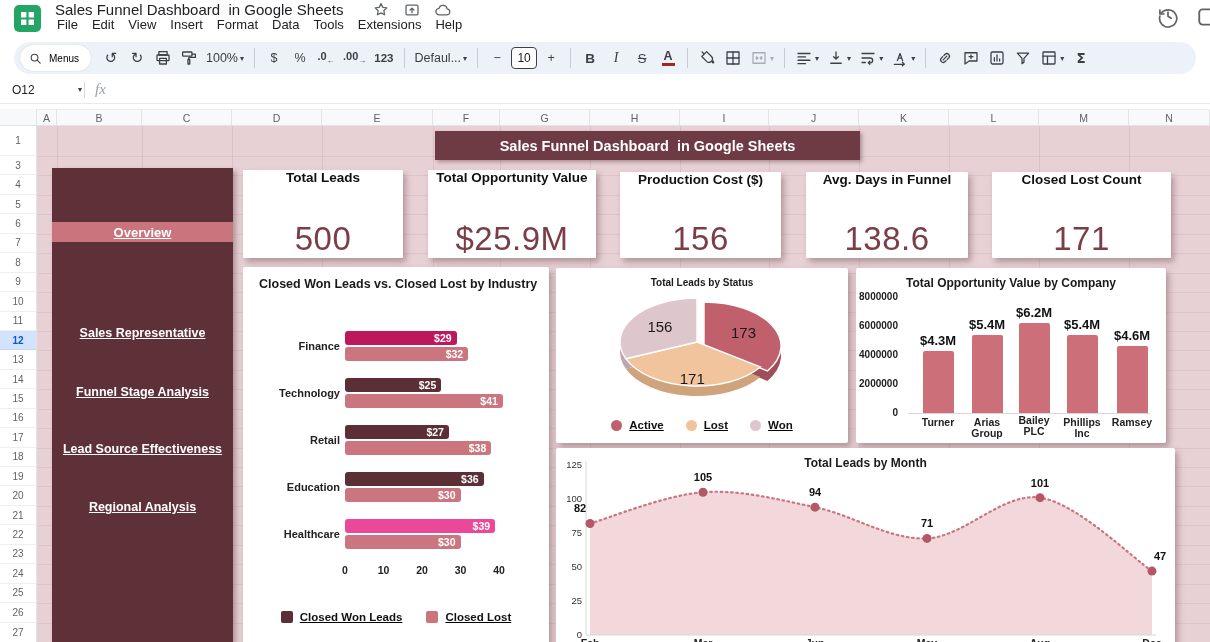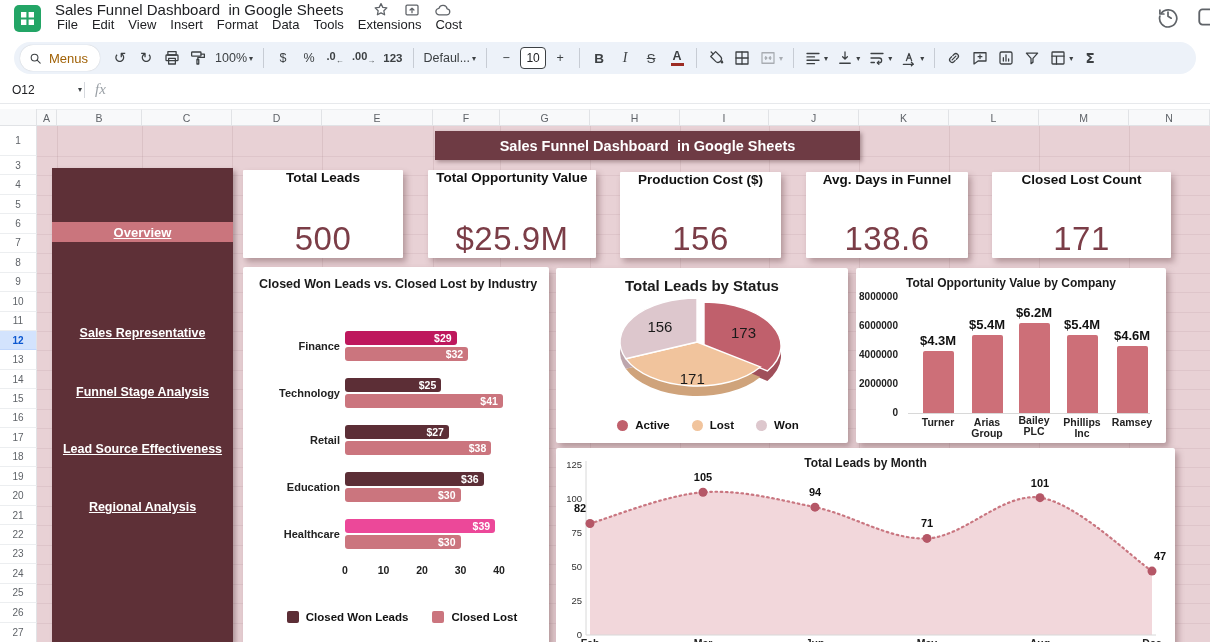--- a/index.html
+++ b/index.html
@@ -13,21 +13,21 @@
   .doc-title { position:absolute; left:55px; top:1px; font-size:15px; color:#202124; white-space:pre; }
   .title-icons { position:absolute; left:372px; top:1px; display:flex; gap:13px; align-items:center; }
   .menubar { position:absolute; left:50px; top:15px; display:flex; }
   .menu-item { font-size:13px; color:#202124; padding:2px 7px; border-radius:4px; cursor:default; }
   .tb-right { position:absolute; right:2px; top:4px; display:flex; gap:16px; }
 
   
   .toolbar { position:absolute; left:0; top:40px; width:1210px; height:36px; background:#fff; }
   .tb-pill { position:absolute; left:14px; top:2px; width:1182px; height:32px; background:#edf2f9; border-radius:16px; display:flex; align-items:center; padding:0 6px; gap:2px; }
   .search-pill { background:#fff; border-radius:14px; height:26px; display:flex; align-items:center; gap:6px; padding:0 12px 0 8px; margin-right:6px; box-shadow:0 0 1px rgba(0,0,0,.25); }
-  .search-pill span { font-size:13px; color:#a16207; }
+  .search-pill span { font-size:10px; color:#000000; }
   .tb-btn { height:26px; min-width:24px; display:flex; align-items:center; justify-content:center; border-radius:4px; padding:0 3px; color:#3c4043; }
   .tb-txt { font-size:12.5px; color:#3c4043; }
   .tb-txt.b { font-weight:bold; font-size:13.5px; }
   .tb-txt.i { font-style:italic; font-family:"Liberation Serif",serif; font-size:14px; }
   .tb-txt.s { text-decoration:line-through; font-size:13px; }
   .glyph { font-family:"DejaVu Sans",sans-serif; font-size:15px; color:#3c4043; }
   .caret { font-size:8px; color:#3c4043; margin-left:2px; }
   .tb-div { width:1px; height:20px; background:#c7ccd4; margin:0 5px; flex:0 0 1px; }
   .numfmt { font-size:11px; color:#3c4043; font-weight:bold; }
   .numfmt small { font-size:8px; vertical-align:sub; }
@@ -72,21 +72,21 @@
   .panel { position:absolute; background:#fff; box-shadow:3px 4px 6px rgba(110,75,80,.45); border-radius:2px; overflow:hidden; }
   .panel-title { position:absolute; font-weight:bold; color:#1a1a1a; }
 
   
   .hgroup { position:absolute; left:0; width:100%; height:30px; }
   .hlabel { position:absolute; left:0; top:0; width:97px; height:30px; display:flex; align-items:center; justify-content:flex-end; font-size:11px; font-weight:bold; color:#222; }
   .hbars { position:absolute; left:102px; top:0; }
   .hbar { height:14px; border-radius:3px; display:flex; align-items:center; justify-content:flex-end; padding-right:5px; color:#fff; font-size:10.5px; font-weight:bold; }
   .hbar + .hbar { margin-top:2px; }
   .htick { position:absolute; width:22px; text-align:center; font-size:10.5px; font-weight:bold; color:#222; }
-  .chart-legend { position:absolute; left:6px; width:100%; display:flex; align-items:center; justify-content:center; gap:24px; }
+  .chart-legend { position:absolute; left:0; width:100%; display:flex; align-items:center; justify-content:center; gap:24px;text-decoration:underline; }
   .leg-item { display:flex; align-items:center; gap:7px; font-size:11.5px; font-weight:bold; color:#111; }
   .leg-sq { width:12px; height:12px; border-radius:2px; }
   .leg-dot { width:11px; height:11px; border-radius:50%; }
 
   
   .ytick { position:absolute; right:268px; width:60px; text-align:right; font-size:10px; font-weight:bold; color:#222; }
   .cbar { position:absolute; border-radius:2px 2px 0 0; }
   .cbar-label { position:absolute; font-size:13px; font-weight:bold; color:#111; text-align:center; width:60px; }
   .cxlabel { position:absolute; font-size:10.5px; font-weight:bold; color:#222; text-align:center; width:64px; line-height:11px; white-space:pre-line; }
 </style>
@@ -116,21 +116,21 @@
     </div>
     <nav class="menubar">
         <div class="menu-item">File</div>
         <div class="menu-item">Edit</div>
         <div class="menu-item">View</div>
         <div class="menu-item">Insert</div>
         <div class="menu-item">Format</div>
         <div class="menu-item">Data</div>
         <div class="menu-item">Tools</div>
         <div class="menu-item">Extensions</div>
-        <div class="menu-item">Cost</div>
+        <div class="menu-item">Help</div>
       </nav>
     <div class="tb-right">
       <svg class="ic icg" viewBox="0 0 24 24" style="width:24px;height:24px">
         <path d="M5.3 9.2A8.6 8.6 0 1 1 3.9 12"></path>
           <path d="M3.9 6v4h4"></path>
           <path d="M12 8v4.3l3.2 1.9"></path>
       </svg>
       <svg class="ic icg" viewBox="0 0 24 24" style="width:26px;height:26px;margin-right:-14px">
         <rect x="3" y="5" width="18" height="14" rx="3"></rect>
       </svg>
@@ -483,21 +483,21 @@
             <span>Closed Won Leads</span>
           </div>
           <div class="leg-item">
             <span class="leg-sq" style="background: rgb(203, 117, 126);"></span>
             <span>Closed Lost</span>
           </div>
         </div>
     </div>
 
     <div class="panel" style="left:519px;top:142px;width:292px;height:175px">
-      <div class="panel-title" style="left:0;top:9px;width:100%;text-align:center;font-size:15px">Total Leads by Status</div>
+      <div class="panel-title" style="left:0;top:9px;width:100%;text-align:center;font-size:10px">Total Leads by Status</div>
       <svg id="pieSvg" style="position:absolute;left:0;top:22px" width="292" height="124" viewBox="0 0 292 124">
           <path d="M148 66L148 22A77 44 0 0 1 211.41201001738892 90.95983376157727Z" fill="#a04f5a"></path>
           <path d="M141 62L204.41201001738892 86.95983376157727A77 44 0 0 1 69.76905507374673 78.71028020295924Z" fill="#cfa37b"></path>
           <path d="M141 62L69.76905507374673 78.71028020295924A77 44 0 0 1 141 18Z" fill="#bda6ad"></path>
           <path d="M148 56L148 12A77 44 0 0 1 211.41201001738892 80.95983376157727Z" fill="#c0606c" stroke="#fff" stroke-width="1.4"></path>
           <path d="M141 52L204.41201001738892 76.95983376157727A77 44 0 0 1 69.76905507374673 68.71028020295924Z" fill="#f1c49d" stroke="#fff" stroke-width="1.4"></path>
           <path d="M141 52L69.76905507374673 68.71028020295924A77 44 0 0 1 141 8Z" fill="#ddc7cd" stroke="#fff" stroke-width="1.4"></path>
           <text x="187.53443036410744" y="48.31067859004693" text-anchor="middle" font-size="15" font-weight="500" fill="#1a1a1a">173</text>
           <text x="136.2387458500669" y="94.18684956084776" text-anchor="middle" font-size="15" font-weight="500" fill="#1a1a1a">171</text>
           <text x="103.90558714191499" y="41.80843318220224" text-anchor="middle" font-size="15" font-weight="500" fill="#1a1a1a">156</text>

